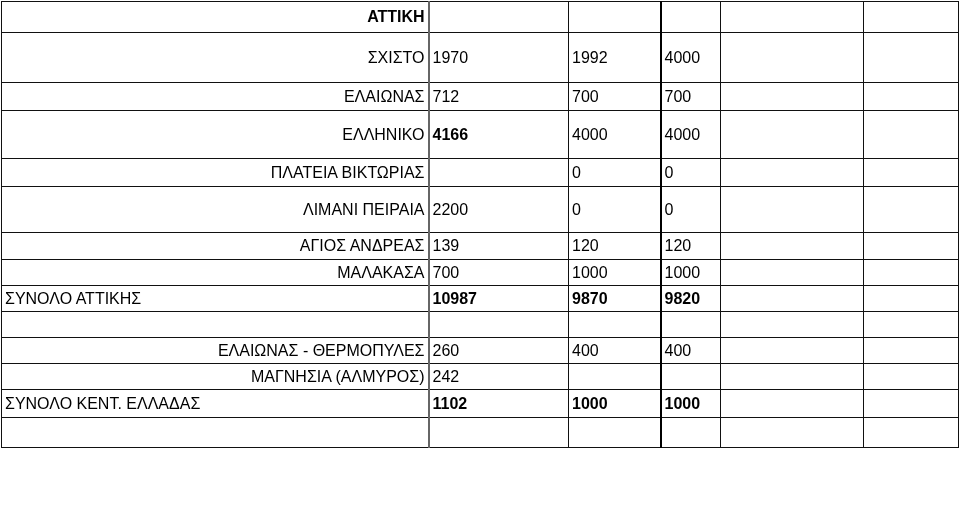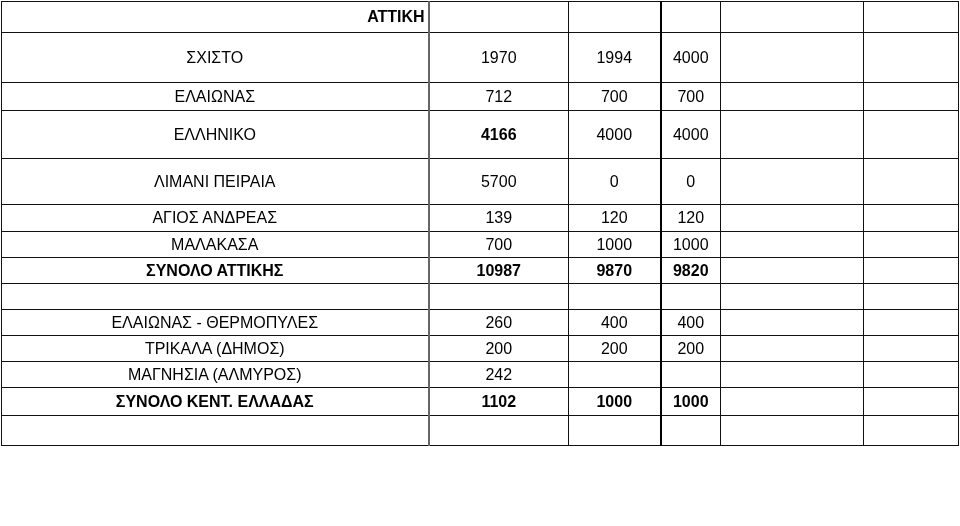--- a/index.html
+++ b/index.html
@@ -1,26 +1,26 @@
 <!DOCTYPE html>
 <html><head>
 <meta charset="utf-8">
 <style>
   html, body { margin:0; padding:0; background:#ffffff; }
   body { width:960px; height:526px; overflow:hidden; position:relative;
          font-family:"Liberation Sans", "DejaVu Sans", sans-serif; color:#000; }
   table.sheet { position:absolute; left:1px; top:1px; border-collapse:collapse; table-layout:fixed; }
   table.sheet td { border:1.5px solid #111; padding:0 3px; font-size:16px; line-height:1;
                    white-space:nowrap; overflow:hidden; vertical-align:middle; }
-  td.name { text-align:center; }
-  td.num { text-align:center; padding-right:3px;margin-top:14px; }
+  td.name { text-align:right; }
+  td.num { text-align:left; padding-right:3px;margin-top:14px; }
   td.c1 { border-left:2px solid #666 !important; }
   td.c3 { border-left:2px solid #000 !important; }
   .section { font-weight:bold; font-size:21px; text-align:right; }
-  .total-label { font-weight:bold; text-align:center; }
+  .total-label { font-weight:normal; text-align:left; }
   .bold { font-weight:bold; }
 </style>
 </head>
 <body>
 
 <table class="sheet">
   <colgroup>
     <col style="width:427px">
       <col style="width:140px">
       <col style="width:92px">
@@ -34,44 +34,52 @@
       <td class="section">ΑΤΤΙΚΗ</td>
       <td class="c1"></td>
         <td></td>
         <td class="c3"></td>
         <td></td>
         <td></td>
     </tr>
     <tr style="height:50px">
       <td class="name">ΣΧΙΣΤΟ</td>
       <td class="num c1">1970</td>
-      <td class="num">1994</td>
+      <td class="num">1992</td>
       <td class="num c3">4000</td>
       <td></td>
         <td></td>
     </tr>
     <tr style="height:28px">
       <td class="name">ΕΛΑΙΩΝΑΣ</td>
       <td class="num c1">712</td>
       <td class="num">700</td>
       <td class="num c3">700</td>
       <td></td>
         <td></td>
     </tr>
     <tr style="height:48px">
       <td class="name">ΕΛΛΗΝΙΚΟ</td>
       <td class="num c1 bold">4166</td>
       <td class="num">4000</td>
       <td class="num c3">4000</td>
       <td></td>
         <td></td>
     </tr>
+    <tr style="height:28px">
+      <td class="name">ΠΛΑΤΕΙΑ ΒΙΚΤΩΡΙΑΣ</td>
+      <td class="num c1"></td>
+      <td class="num">0</td>
+      <td class="num c3">0</td>
+      <td></td>
+        <td></td>
+    </tr>
     <tr style="height:46px">
       <td class="name">ΛΙΜΑΝΙ ΠΕΙΡΑΙΑ</td>
-      <td class="num c1">5700</td>
+      <td class="num c1">2200</td>
       <td class="num">0</td>
       <td class="num c3">0</td>
       <td></td>
         <td></td>
     </tr>
     <tr style="height:27px">
       <td class="name">ΑΓΙΟΣ ΑΝΔΡΕΑΣ</td>
       <td class="num c1">139</td>
       <td class="num">120</td>
       <td class="num c3">120</td>
@@ -105,28 +113,20 @@
 
     <tr style="height:26px">
       <td class="name">ΕΛΑΙΩΝΑΣ - ΘΕΡΜΟΠΥΛΕΣ</td>
       <td class="num c1">260</td>
       <td class="num">400</td>
       <td class="num c3">400</td>
       <td></td>
         <td></td>
     </tr>
     <tr style="height:26px">
-      <td class="name">ΤΡΙΚΑΛΑ (ΔΗΜΟΣ)</td>
-      <td class="num c1">200</td>
-      <td class="num">200</td>
-      <td class="num c3">200</td>
-      <td></td>
-        <td></td>
-    </tr>
-    <tr style="height:26px">
       <td class="name">ΜΑΓΝΗΣΙΑ (ΑΛΜΥΡΟΣ)</td>
       <td class="num c1">242</td>
       <td class="num"></td>
       <td class="num c3"></td>
       <td></td>
         <td></td>
     </tr>
     <tr style="height:28px">
       <td class="total-label">ΣΥΝΟΛΟ ΚΕΝΤ. ΕΛΛΑΔΑΣ</td>
       <td class="num c1 bold">1102</td>

